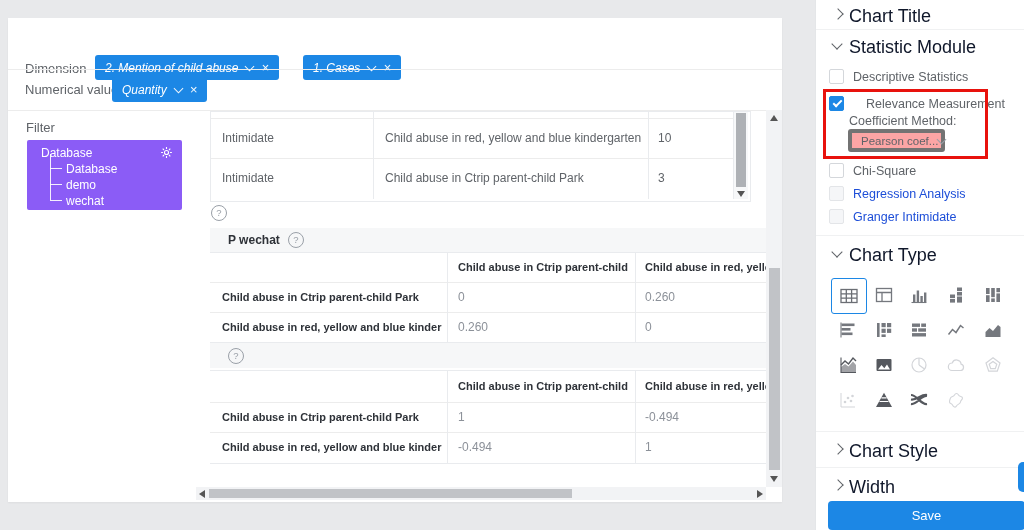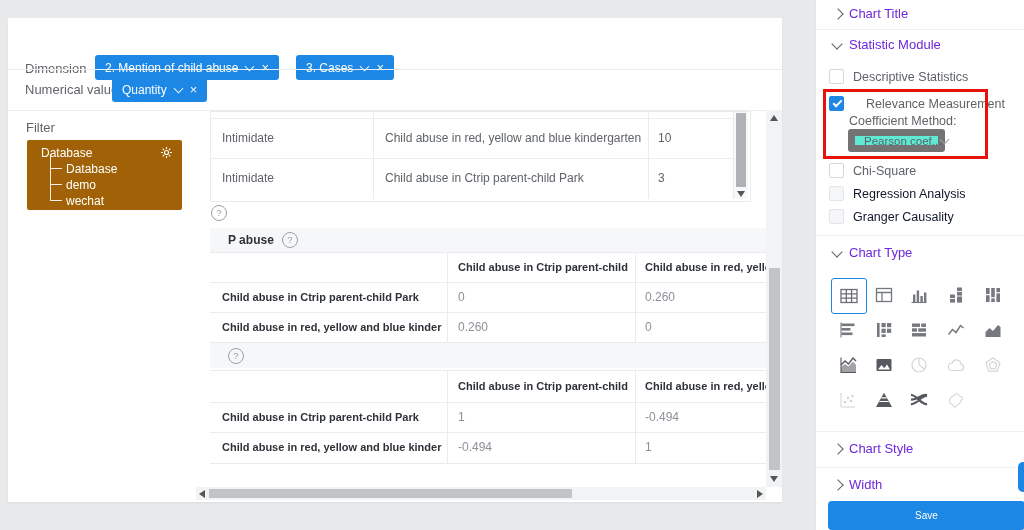--- a/index.html
+++ b/index.html
@@ -4,26 +4,26 @@
 <style>
   html,body{margin:0;padding:0;}
   body{font-family:"Liberation Sans",sans-serif;background:#e8e9eb;}
   .screen{position:relative;width:1024px;height:530px;background:#e8e9eb;overflow:hidden;}
   .abs{position:absolute;}
   .card{position:absolute;background:#fff;box-shadow:0 1px 2px rgba(0,0,0,.05);}
   .lbl{color:#5f6368;font-size:13px;white-space:nowrap;}
   .hline{position:absolute;height:1px;background:#ececec;}
   .vline{position:absolute;width:1px;background:#e9ebee;}
   
-  .tagrow{position:absolute;display:flex;gap:17px;}
+  .tagrow{position:absolute;display:flex;gap:24px;font-style:italic;}
   .tag{background:#1c87e5;color:#fff;font-size:12px;border-radius:3px;height:25px;display:flex;align-items:center;padding:0 10px;gap:8px;white-space:nowrap;cursor:pointer;}
   .tchev{width:6px;height:6px;border-right:1.4px solid rgba(255,255,255,.92);border-bottom:1.4px solid rgba(255,255,255,.92);transform:rotate(45deg);margin-top:-3px;}
   .tagx{font-size:13px;line-height:1;opacity:.95;}
   
-  .ftree{position:absolute;background:#a16207;border-radius:2px;color:#fff;font-size:12px;}
+  .ftree{position:absolute;background:#8b5cf6;border-radius:2px;color:#fff;font-size:12px;}
   .ftree .row{position:absolute;white-space:nowrap;}
   .treev{position:absolute;width:1px;background:rgba(255,255,255,.9);}
   .treeh{position:absolute;height:1px;background:rgba(255,255,255,.9);}
   
   .tbl{position:absolute;background:#fff;border:1px solid #e9ebee;overflow:hidden;}
   .cell{position:absolute;white-space:nowrap;overflow:hidden;color:#5f6368;font-size:12px;}
   .cellb{position:absolute;white-space:nowrap;overflow:hidden;color:#2e3238;font-weight:bold;font-size:11px;}
   .cellv{position:absolute;white-space:nowrap;color:#8c9199;font-size:12px;}
   .band{position:absolute;background:#f6f7f8;display:flex;align-items:center;gap:8px;padding-left:18px;box-sizing:border-box;font-size:12px;font-weight:bold;color:#2e3238;}
   .q{display:inline-block;width:14px;height:14px;border:1px solid #9aa0a8;border-radius:50%;color:#9aa0a8;font-size:9.5px;line-height:13px;text-align:center;font-weight:normal;flex:0 0 auto;}
@@ -31,58 +31,58 @@
   
   .sbtrack{position:absolute;background:#f2f3f5;}
   .sbthumb{position:absolute;background:#c1c3c7;}
   .tri{position:absolute;width:0;height:0;}
   .tri.up{border-left:4px solid transparent;border-right:4px solid transparent;border-bottom:6px solid #555;}
   .tri.dn{border-left:4px solid transparent;border-right:4px solid transparent;border-top:6px solid #555;}
   .tri.lf{border-top:4px solid transparent;border-bottom:4px solid transparent;border-right:6px solid #555;}
   .tri.rt{border-top:4px solid transparent;border-bottom:4px solid transparent;border-left:6px solid #555;}
   
   .rpanel{position:absolute;left:815px;top:0;width:209px;height:530px;background:#fff;border-left:1px solid #e4e6e8;box-sizing:border-box;}
-  .sec{color:#6d28d9;font-size:13px;white-space:nowrap;}
+  .sec{color:#0f172a;font-size:18px;white-space:nowrap;}
   .chev{position:absolute;width:7px;height:7px;border-right:1.4px solid #5f6368;border-bottom:1.4px solid #5f6368;}
   .chev.r{transform:rotate(-45deg);}
   .chev.d{transform:rotate(45deg);}
   .cb{position:absolute;width:15px;height:15px;border:1px solid #d4d7db;border-radius:2px;background:#fff;box-sizing:border-box;cursor:pointer;}
   .cb.checked{background:#1c87e5;border-color:#1c87e5;}
   .cb.checked::after{content:"";position:absolute;left:3px;top:3px;width:7px;height:3px;border-left:2px solid #fff;border-bottom:2px solid #fff;transform:rotate(-45deg);}
   .cb.disabled{background:#f5f6f8;border-color:#e3e5e8;cursor:default;}
   .cblbl{position:absolute;font-size:12.5px;color:#5f6368;white-space:nowrap;}
-  .cblbl.dim{color:#0f172a;}
-  .dd{position:absolute;border:7px solid #737373;border-radius:3px;background:#5eead4;display:flex;align-items:center;justify-content:space-between;padding:0 8px 0 9px;box-sizing:border-box;cursor:pointer;}
+  .cblbl.dim{color:#1d4ed8;}
+  .dd{position:absolute;border:4px solid #737373;border-radius:3px;background:#fca5a5;display:flex;align-items:center;justify-content:space-between;padding:0 8px 0 9px;box-sizing:border-box;cursor:pointer;}
   .dd span{font-size:11.5px;color:#5f6368;white-space:nowrap;}
   .ddchev{width:6px;height:6px;border-right:1.3px solid #9aa0a8;border-bottom:1.3px solid #9aa0a8;transform:rotate(45deg);margin-top:-3px;flex:0 0 auto;}
   
   .ct{position:absolute;width:34px;height:34px;display:flex;align-items:center;justify-content:center;border-radius:3px;cursor:pointer;color:#75787e;}
   .ct.sel{border:1px solid #1c87e5;color:#6b6e74;}
   .ct.dark{color:#55585e;}
   .ct.off{color:#d3d5d9;cursor:default;}
-  .savebtn{position:absolute;background:#1c87e5;color:#fff;font-size:10px;border:none;border-radius:4px;display:flex;align-items:center;justify-content:center;cursor:pointer;}
+  .savebtn{position:absolute;background:#1c87e5;color:#fff;font-size:13px;border:none;border-radius:4px;display:flex;align-items:center;justify-content:center;cursor:pointer;}
   .redbox{position:absolute;border:3px solid #e8120d;pointer-events:none;}
   .pill{position:absolute;background:#1c87e5;border-radius:5px 0 0 5px;}
 </style>
 </head>
 <body>
 
 <div class="screen">
 
   <div class="card" style="left:8px;top:18px;width:774px;height:484px;">
 
     <div class="abs lbl" style="left:17px;top:43px;">Dimension</div>
     <div class="tagrow" style="left:87px;top:37px;">
       <div class="tag">
         <span>2. Mention of child abuse</span>
         <span class="tchev"></span>
         <span class="tagx">×</span>
       </div>
       <div class="tag">
-        <span>3. Cases</span>
+        <span>1. Cases</span>
         <span class="tchev"></span>
         <span class="tagx">×</span>
       </div>
     </div>
     <div class="hline" style="left:0;top:51px;width:774px;"></div>
 
     <div class="abs lbl" style="left:17px;top:64px;">Numerical value</div>
     <div class="tagrow" style="left:104px;top:59px;">
       <div class="tag">
         <span>Quantity</span>
@@ -129,21 +129,21 @@
         <div class="sbthumb" style="left:2px;top:1px;width:10px;height:74px;background:#aeb1b5;"></div>
         <div class="tri dn" style="left:3px;top:79px;"></div>
       </div>
     </div>
 
     <div class="abs" style="left:203px;top:187px;display:flex;align-items:center;gap:8px;">
       <span class="q"></span>
     </div>
 
     <div class="band" style="left:202px;top:210px;width:557px;height:24px;">
-      <span>P abuse</span>
+      <span>P wechat</span>
       <span class="q"></span>
     </div>
 
     <div class="tbl" style="left:202px;top:234px;width:557px;height:89px;border-left:none;border-right:none;">
       <div class="hline" style="left:0;top:29px;width:557px;"></div>
       <div class="hline" style="left:0;top:59px;width:557px;"></div>
       <div class="vline" style="left:237px;top:0;height:89px;"></div>
       <div class="vline" style="left:425px;top:0;height:89px;"></div>
       <div class="cellb" style="left:248px;top:0;max-width:172px;line-height:29px;">Child abuse in Ctrip parent-child Park</div>
       <div class="cellb" style="left:435px;top:0;width:300px;line-height:29px;">Child abuse in red, yellow and blue kindergarten</div>
@@ -208,21 +208,21 @@
       <span class="ddchev"></span>
     </div>
 
     <div class="cb" style="left:13px;top:163px;"></div>
     <div class="cblbl" style="left:37px;top:164px;">Chi-Square</div>
 
     <div class="cb disabled" style="left:13px;top:186px;"></div>
     <div class="cblbl dim" style="left:37px;top:187px;">Regression Analysis</div>
 
     <div class="cb disabled" style="left:13px;top:209px;"></div>
-    <div class="cblbl dim" style="left:37px;top:210px;">Granger Causality</div>
+    <div class="cblbl dim" style="left:37px;top:210px;">Granger Intimidate</div>
 
     <div class="hline" style="left:0;top:235px;width:209px;background:#f0f1f2;"></div>
 
     <div class="chev d" style="left:17px;top:248px;"></div>
     <div class="abs sec" style="left:33px;top:245px;">Chart Type</div>
 
     <div class="ct sel" style="left:15px;top:278px;">
       <svg width="20" height="20" viewBox="0 0 20 20">
           <g fill="none" stroke="currentColor" stroke-width="1.3">
             <rect x="2" y="3.5" width="16" height="13"></rect>

